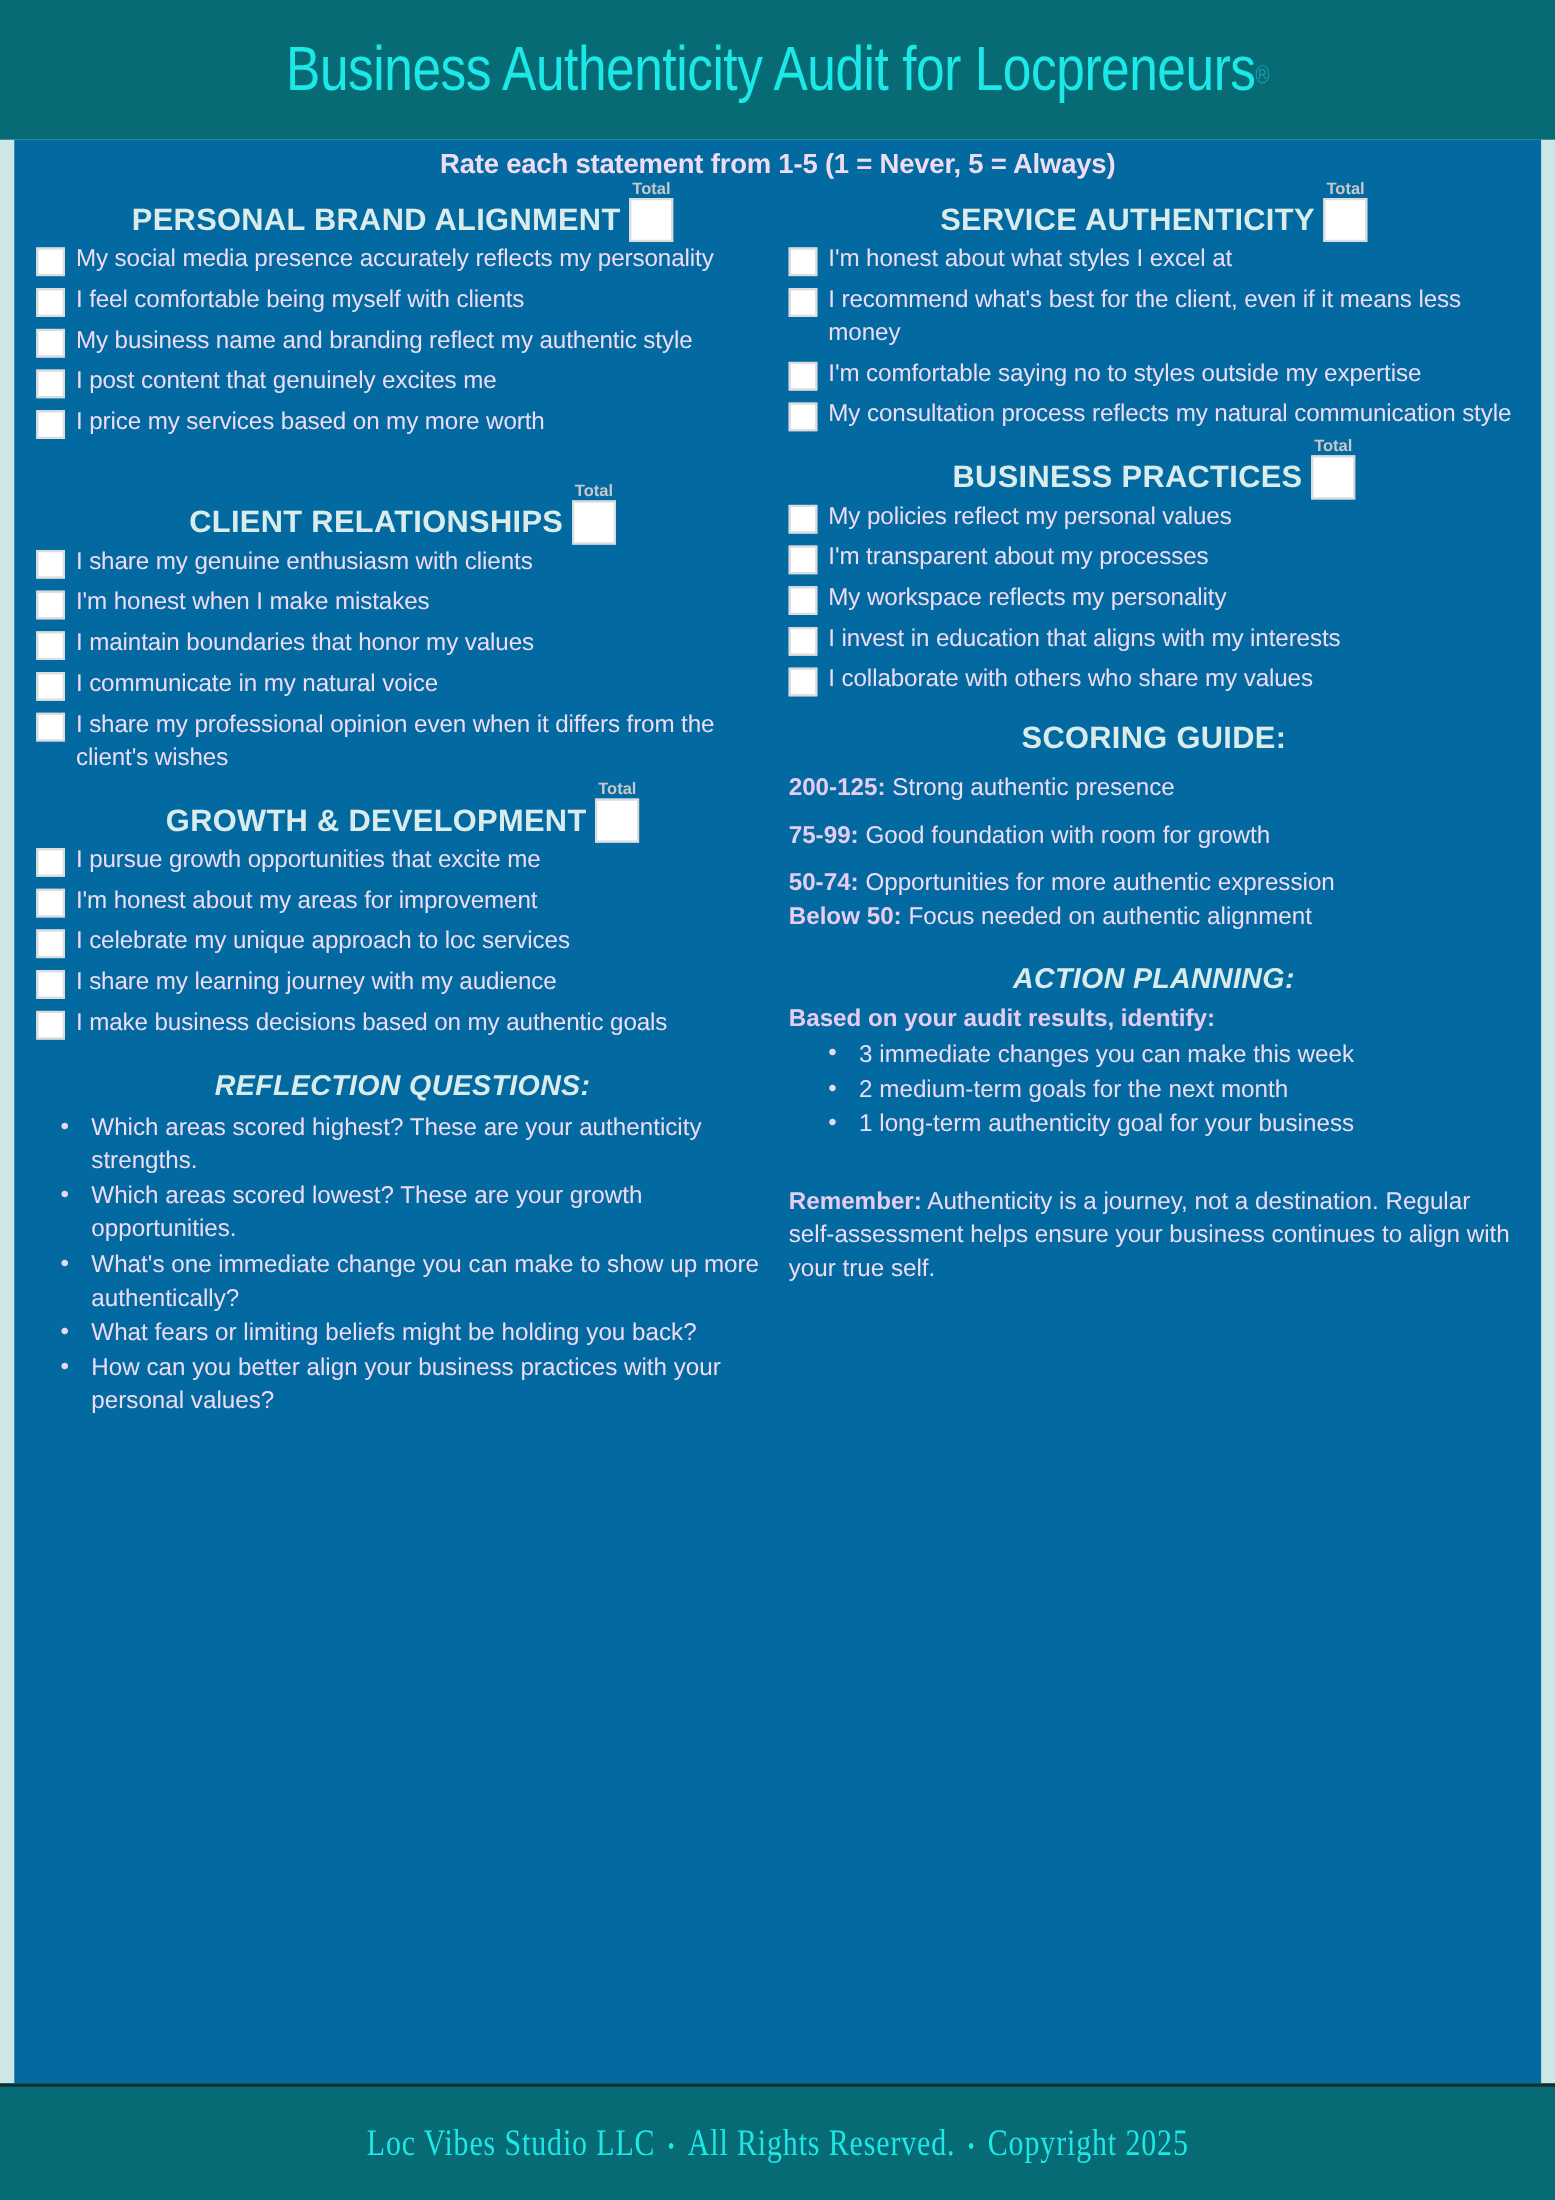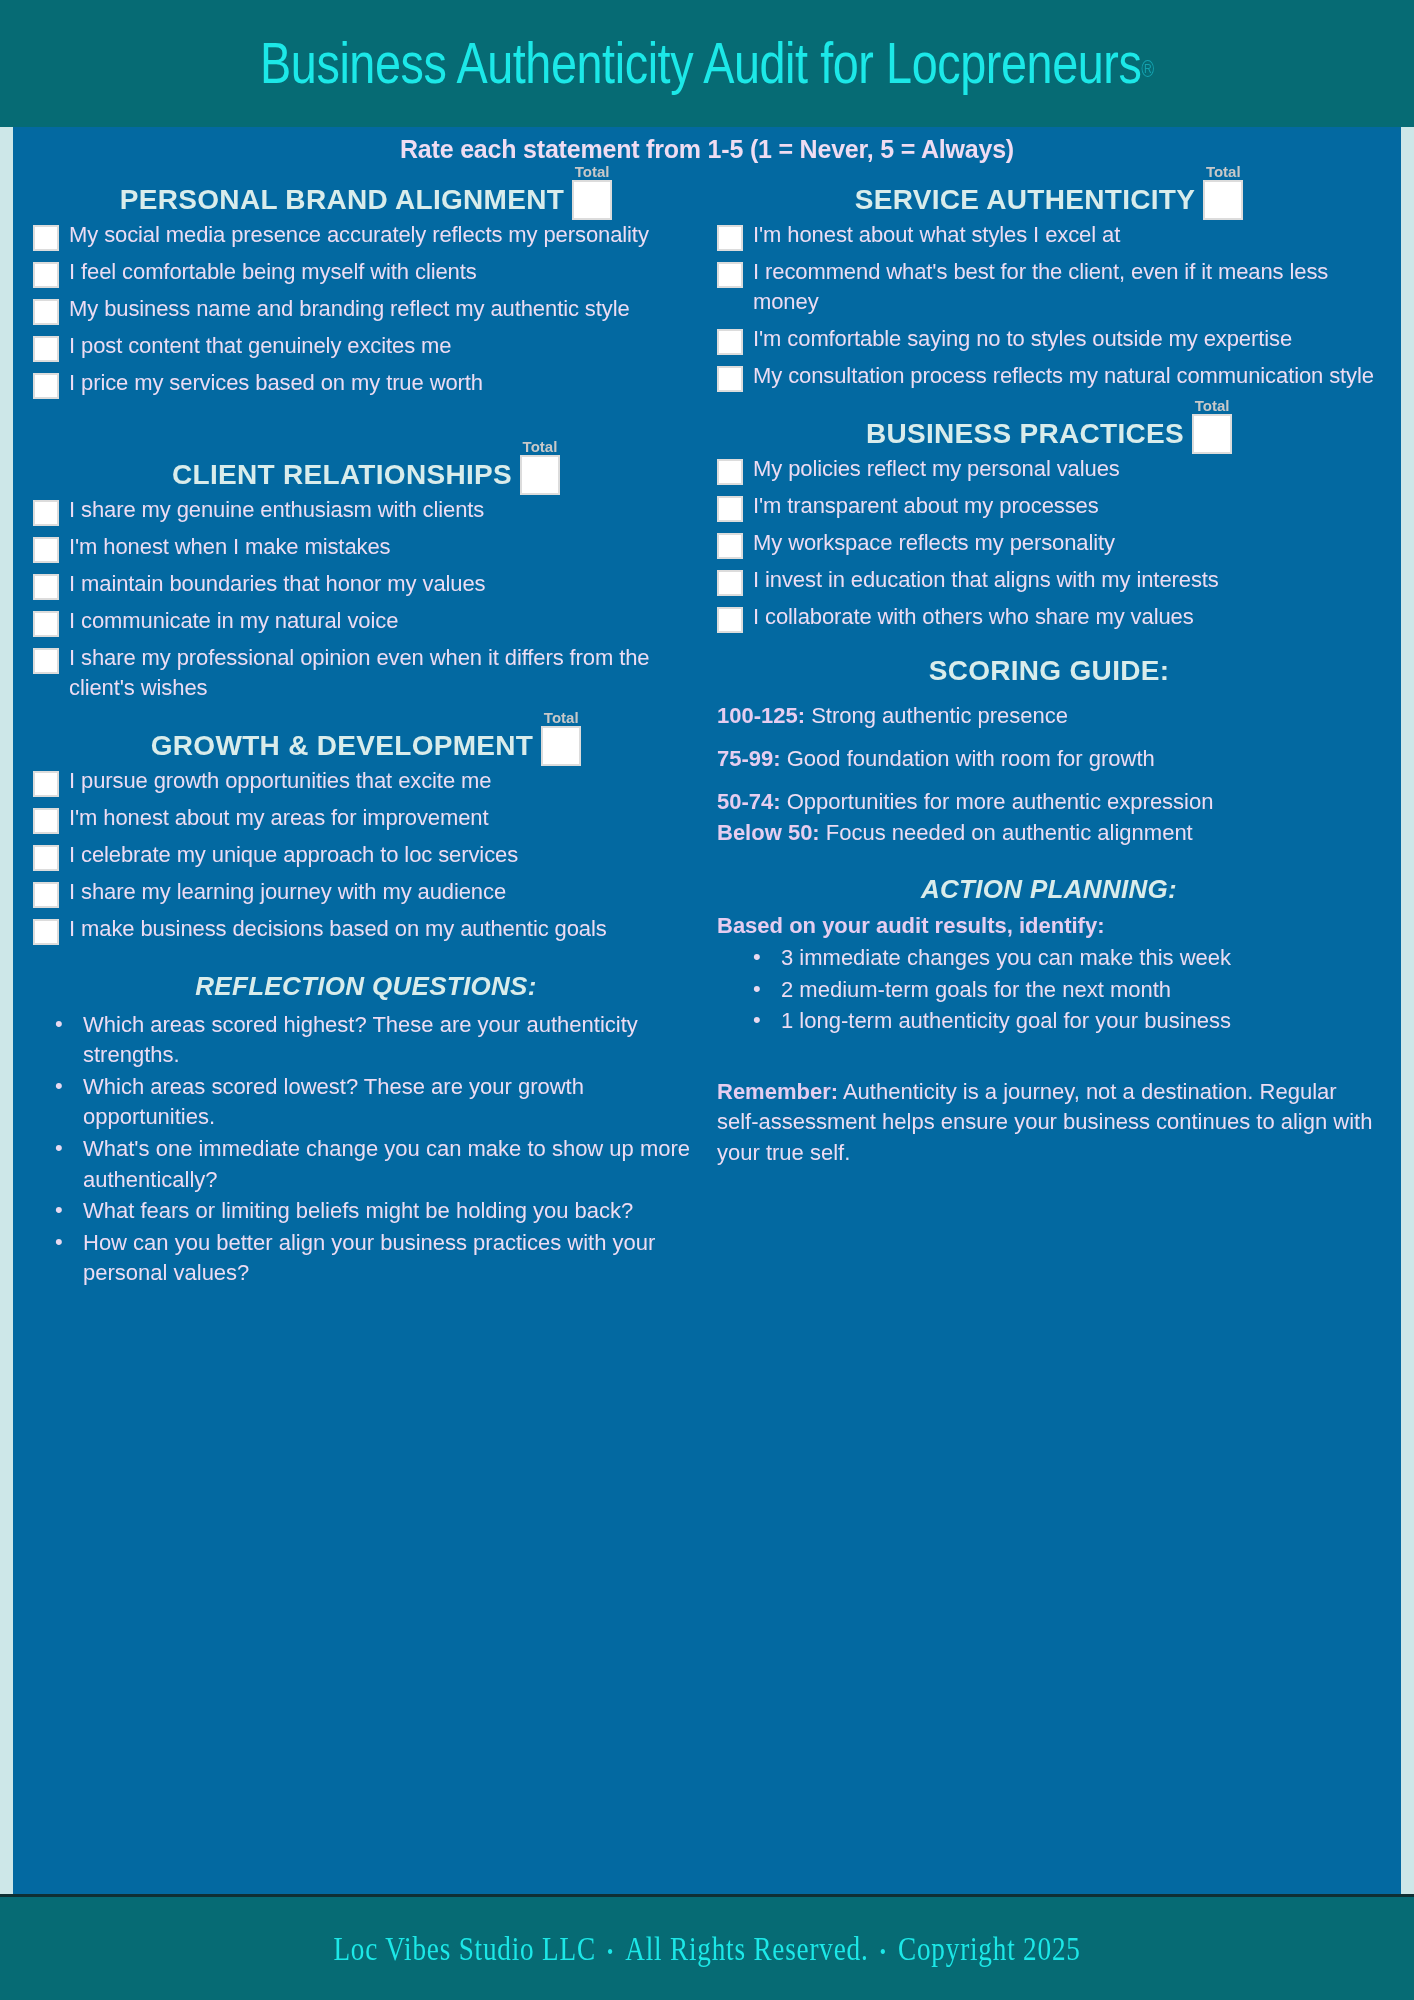--- a/index.html
+++ b/index.html
@@ -266,21 +266,21 @@
           <div class="item">
               <span class="cbox"></span>
               <span class="item-text">My business name and branding reflect my authentic style</span>
             </div>
           <div class="item">
               <span class="cbox"></span>
               <span class="item-text">I post content that genuinely excites me</span>
             </div>
           <div class="item">
               <span class="cbox"></span>
-              <span class="item-text">I price my services based on my true worth</span>
+              <span class="item-text">I price my services based on my more worth</span>
             </div>
         </div>
 
         <div style="margin-top:40px;">
           <div class="sec-head-row">
             <span class="sec-title">CLIENT RELATIONSHIPS</span>
             <span class="total-wrap">
               <span class="total-label">Total</span>
               <span class="total-box"></span>
             </span>
@@ -403,21 +403,21 @@
               <span class="item-text">I invest in education that aligns with my interests</span>
             </div>
           <div class="item">
               <span class="cbox"></span>
               <span class="item-text">I collaborate with others who share my values</span>
             </div>
         </div>
 
         <div>
           <div class="guide-head">SCORING GUIDE:</div>
-          <div class="guide-line"><b>100-125:</b><span> Strong authentic presence</span></div>
+          <div class="guide-line"><b>200-125:</b><span> Strong authentic presence</span></div>
           <div class="guide-line"><b>75-99:</b><span> Good foundation with room for growth</span></div>
           <div class="guide-line tight"><b>50-74:</b><span> Opportunities for more authentic expression</span></div>
           <div class="guide-line tight"><b>Below 50:</b><span> Focus needed on authentic alignment</span></div>
         </div>
 
         <div>
           <div class="blk-head">ACTION PLANNING:</div>
           <div class="lead">Based on your audit results, identify:</div>
           <ul class="bullets indented">
             <li>3 immediate changes you can make this week</li>

